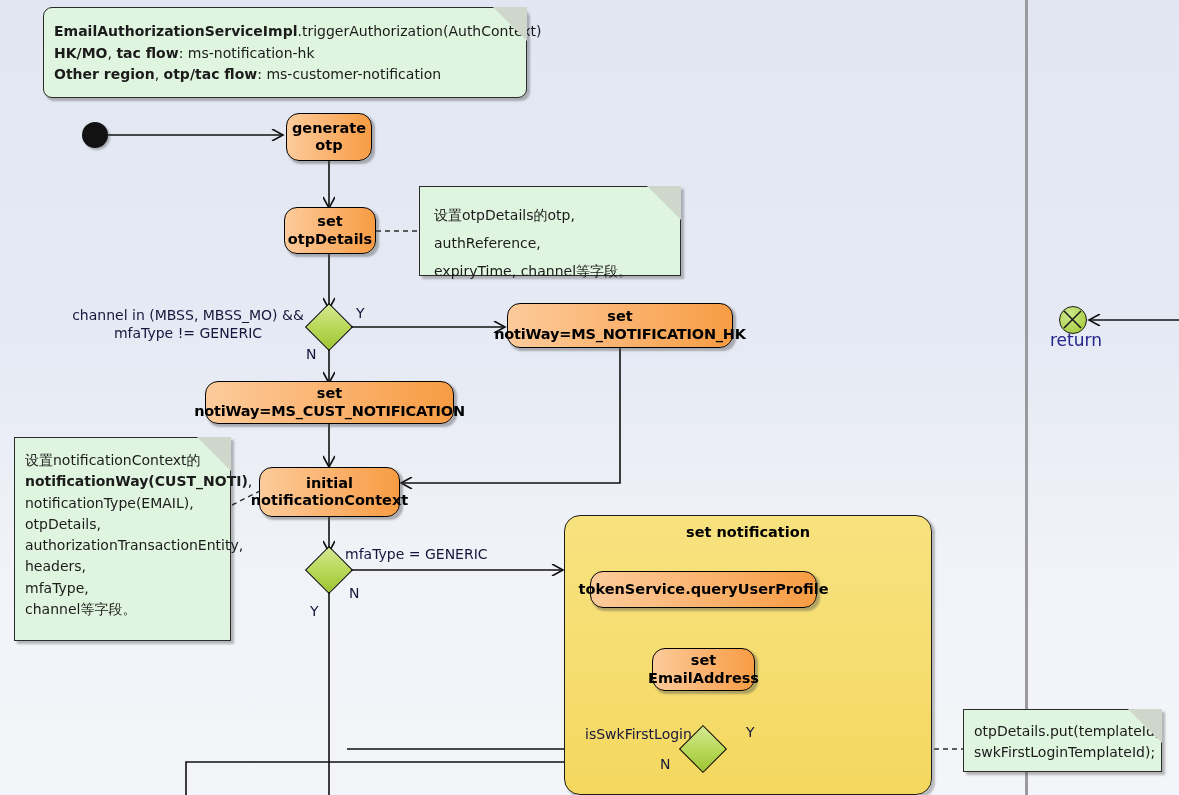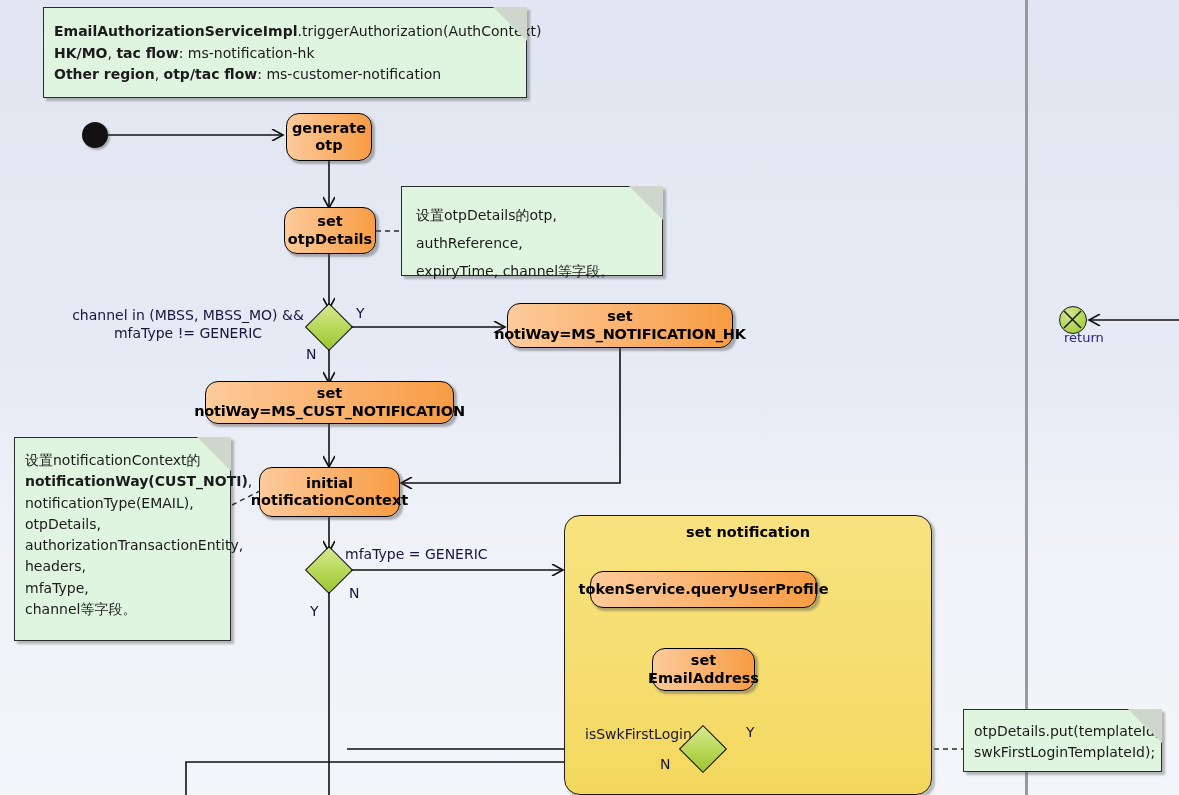--- a/index.html
+++ b/index.html
@@ -102,24 +102,23 @@
   .final-node {
     position: absolute;
     width: 28px; height: 28px;
     border-radius: 50%;
     background: radial-gradient(circle at 35% 30%, #cfe88e, #a9cf45 75%);
     border: 1.6px solid #1a1a1a;
     box-sizing: border-box;
   }
   .final-label {
     position: absolute;
-    font-size: 13px;
+    font-size: 17px;
     color: #24248a;
     white-space: nowrap;
-    margin-left: 14px;
   }
 
   
   .group {
     position: absolute;
     box-sizing: border-box;
     border: 1.6px solid #1d1d1d;
     border-radius: 16px;
     background: linear-gradient(to bottom, #f7e27f 0%, #f6dd6f 55%, #f3d75e 100%);
     box-shadow: 2.5px 2.5px 2px rgba(90,90,90,0.38);
@@ -204,21 +203,21 @@
 
     <g stroke="#2b2b2b" stroke-width="1.4" fill="none" stroke-dasharray="5,4">
       <line x1="376" y1="231" x2="418" y2="231"></line>
       <line x1="232" y1="505" x2="262" y2="490"></line>
       <line x1="916" y1="749" x2="963" y2="749"></line>
     </g>
   </svg>
 
   <div class="divider" style="left:1025px;"></div>
 
-  <div class="note" style="left:43px; top:7px; width:484px; height:91px; white-space:normal; padding-top:13px;">
+  <div class="note" style="left:43px; top:7px; width:484px; height:91px; white-space:normal; padding-top:13px;border-radius:9px;">
     <div style="line-height:1.55;">
       <div>
         <b>EmailAuthorizationServiceImpl</b><span>.triggerAuthorization(AuthContext)</span>
       </div>
       <div>
         <b>HK/MO</b><span>, </span><b>tac flow</b><span>:  ms-notification-hk</span>
       </div>
       <div>
         <b>Other region</b><span>, </span><b>otp/tac flow</b><span>: ms-customer-notification</span>
       </div>
@@ -230,21 +229,21 @@
   <div class="node act" style="left:286px; top:113px; width:86px; height:48px; flex-direction:column;">
     <span class="l1">generate</span>
     <span class="l2">otp</span>
   </div>
 
   <div class="node act" style="left:284px; top:207px; width:92px; height:47px; flex-direction:column;">
     <span class="l1">set</span>
     <span class="l2">otpDetails</span>
   </div>
 
-  <div class="note" style="left:401px; top:186px; width:262px; height:90px; padding-top:14px; line-height:2.0;padding-left:14px;">设置otpDetails的otp, authReference,
+  <div class="note" style="left:419px; top:186px; width:262px; height:90px; padding-top:14px; line-height:2.0;padding-left:14px;">设置otpDetails的otp, authReference,
 expiryTime, channel等字段。</div>
 
   <div class="diamond" style="left:312px; top:310px;"></div>
   <div class="elabel center" style="left:72px; top:307px; width:232px;">channel in (MBSS, MBSS_MO) &amp;&amp;
 mfaType != GENERIC</div>
   <div class="elabel" style="left:356px; top:305px;">Y</div>
   <div class="elabel" style="left:306px; top:346px;">N</div>
 
   <div class="node act" style="left:507px; top:303px; width:226px; height:45px; flex-direction:column; overflow:visible;">
     <span class="l1">set</span>

